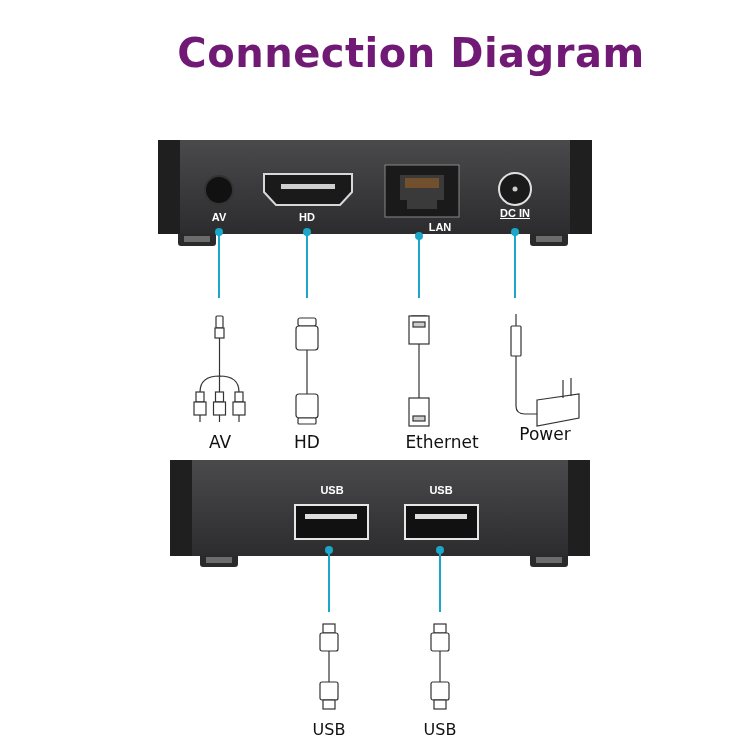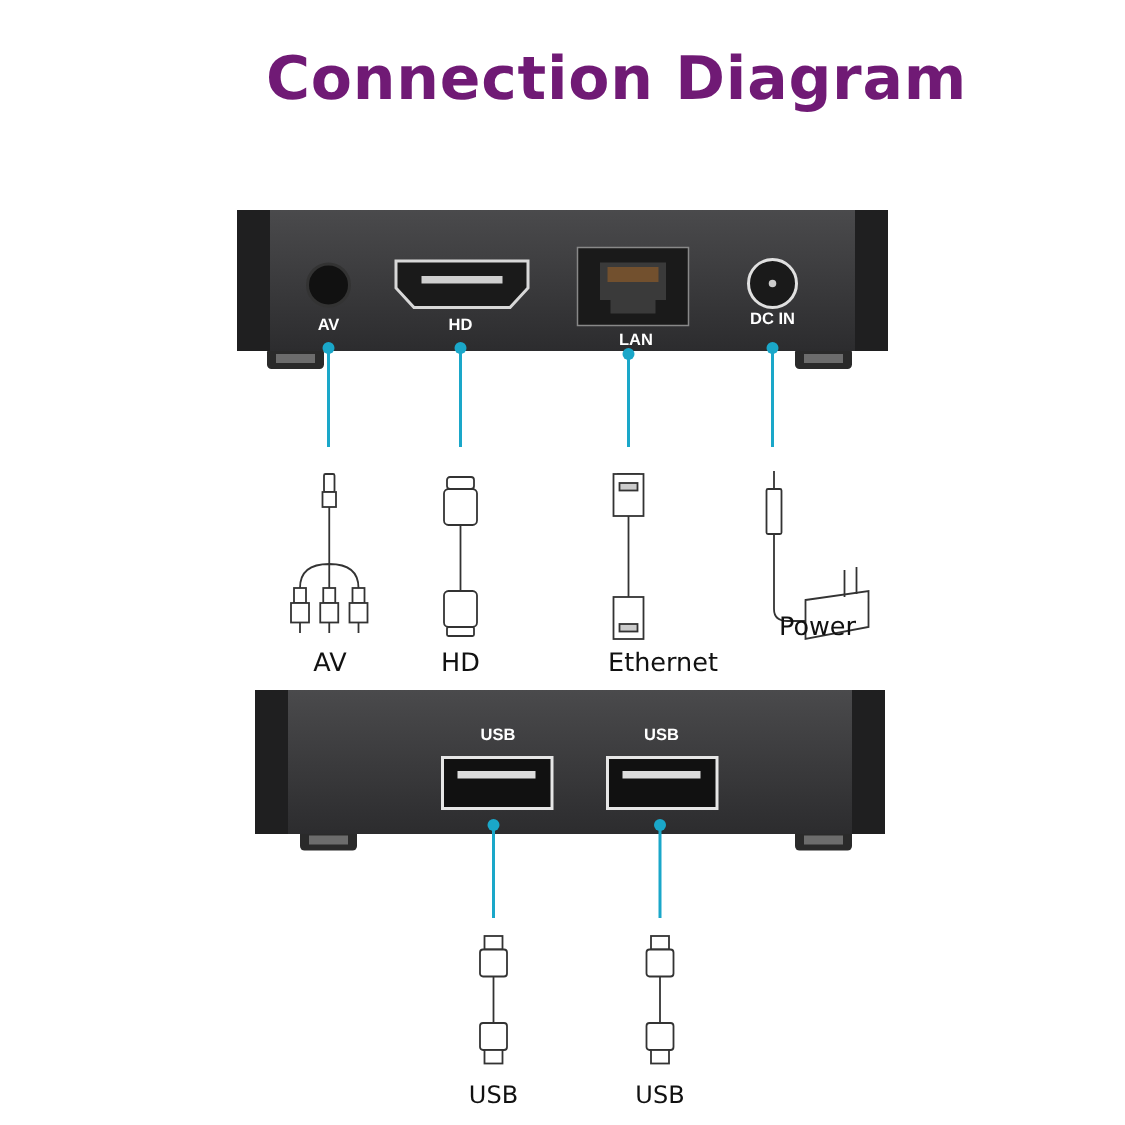--- a/index.html
+++ b/index.html
@@ -41,22 +41,22 @@
   <rect x="385" y="165" width="74" height="52" fill="#1a1a1a" stroke="#888" stroke-width="1"></rect>
   <rect x="400" y="175" width="44" height="25" fill="#3a3a3a"></rect>
   <rect x="405" y="178" width="34" height="10" fill="#8a5a2a" opacity="0.7"></rect>
   <rect x="407" y="200" width="30" height="9" fill="#3a3a3a"></rect>
 
   <circle cx="515" cy="189" r="16" fill="#1a1a1a" stroke="#e0e0e0" stroke-width="2"></circle>
   <circle cx="515" cy="189" r="2.5" fill="#ccc"></circle>
 </svg>
 <div class="lbl" style="left:199px;top:211px;width:40px;">AV</div>
 <div class="lbl" style="left:287px;top:211px;width:40px;">HD</div>
-<div class="lbl" style="left:404px;top:221px;width:40px;">LAN</div>
-<div class="lbl" style="left:489px;top:207px;width:52px;">DC IN</div>
+<div class="lbl" style="left:420px;top:221px;width:40px;">LAN</div>
+<div class="lbl" style="left:489px;top:207px;width:52px;text-decoration:underline;">DC IN</div>
 
 <div class="dot" style="left:215px;top:228px;"></div>
 <div class="line" style="left:218px;top:232px;height:66px;"></div>
 <div class="dot" style="left:303px;top:228px;"></div>
 <div class="line" style="left:306px;top:232px;height:66px;"></div>
 <div class="dot" style="left:415px;top:232px;"></div>
 <div class="line" style="left:418px;top:236px;height:62px;"></div>
 <div class="dot" style="left:511px;top:228px;"></div>
 <div class="line" style="left:514px;top:232px;height:66px;"></div>
 
@@ -95,21 +95,21 @@
   <rect x="6" y="12" width="10" height="30" rx="1"></rect>
   <path d="M11 42 V92 Q11 100 20 100 H32" fill="none"></path>
   <path d="M32 86 L74 80 V104 L32 112 Z"></path>
   <line x1="58" y1="66" x2="58" y2="84"></line>
     <line x1="66" y1="64" x2="66" y2="82"></line>
 </svg>
 
 <div class="cap" style="left:190px;top:432px;width:60px;">AV</div>
 <div class="cap" style="left:277px;top:432px;width:60px;">HD</div>
 <div class="cap" style="left:392px;top:432px;width:100px;">Ethernet</div>
-<div class="cap" style="left:500px;top:408px;width:90px;">Power</div>
+<div class="cap" style="left:500px;top:424px;width:90px;">Power</div>
 
 <svg style="left:0;top:0;" width="750" height="750">
   <rect x="200" y="553" width="38" height="14" rx="3" fill="#2a2a2a"></rect>
   <rect x="530" y="553" width="38" height="14" rx="3" fill="#2a2a2a"></rect>
   <rect x="206" y="557" width="26" height="6" fill="#9a9a9a" opacity="0.6"></rect>
   <rect x="536" y="557" width="26" height="6" fill="#9a9a9a" opacity="0.6"></rect>
   <path d="M178 460 H580 Q590 460 590 470 V556 H170 V470 Q170 460 178 460 Z" fill="url(#dev)"></path>
   <rect x="170" y="460" width="22" height="96" fill="#1f1f20"></rect>
   <rect x="568" y="460" width="22" height="96" fill="#1f1f20"></rect>
   <rect x="295" y="505" width="73" height="34" fill="#111" stroke="#e6e6e6" stroke-width="2"></rect>

